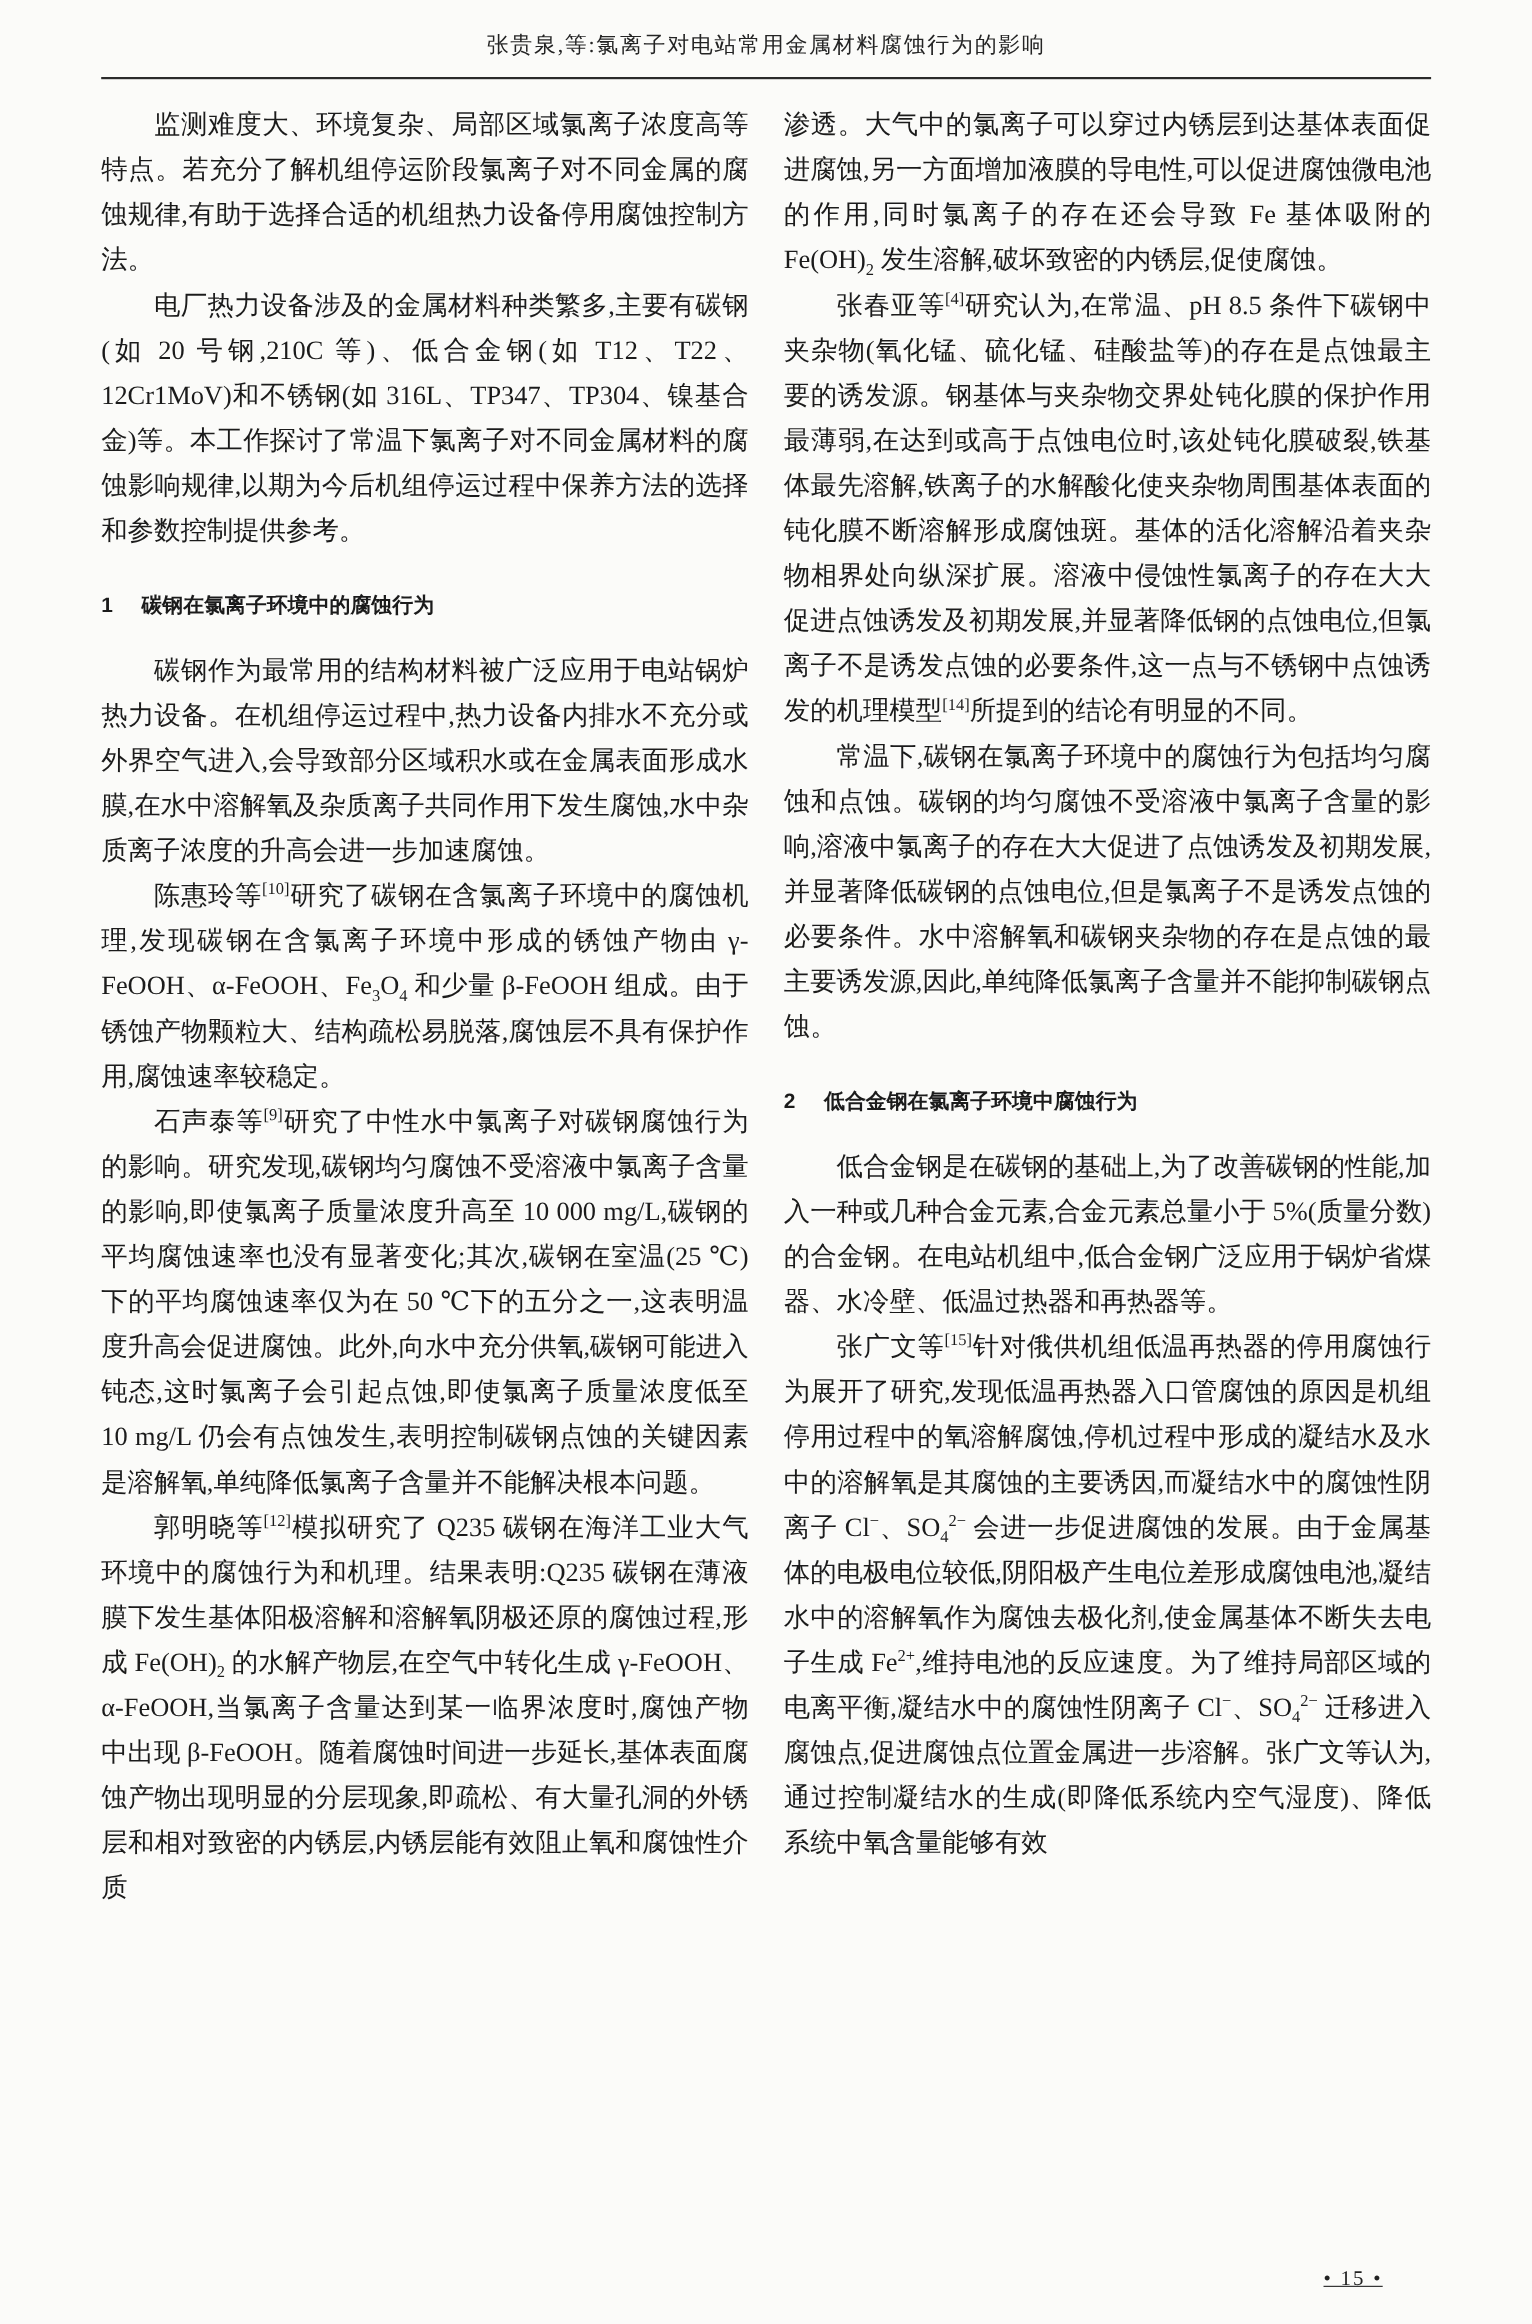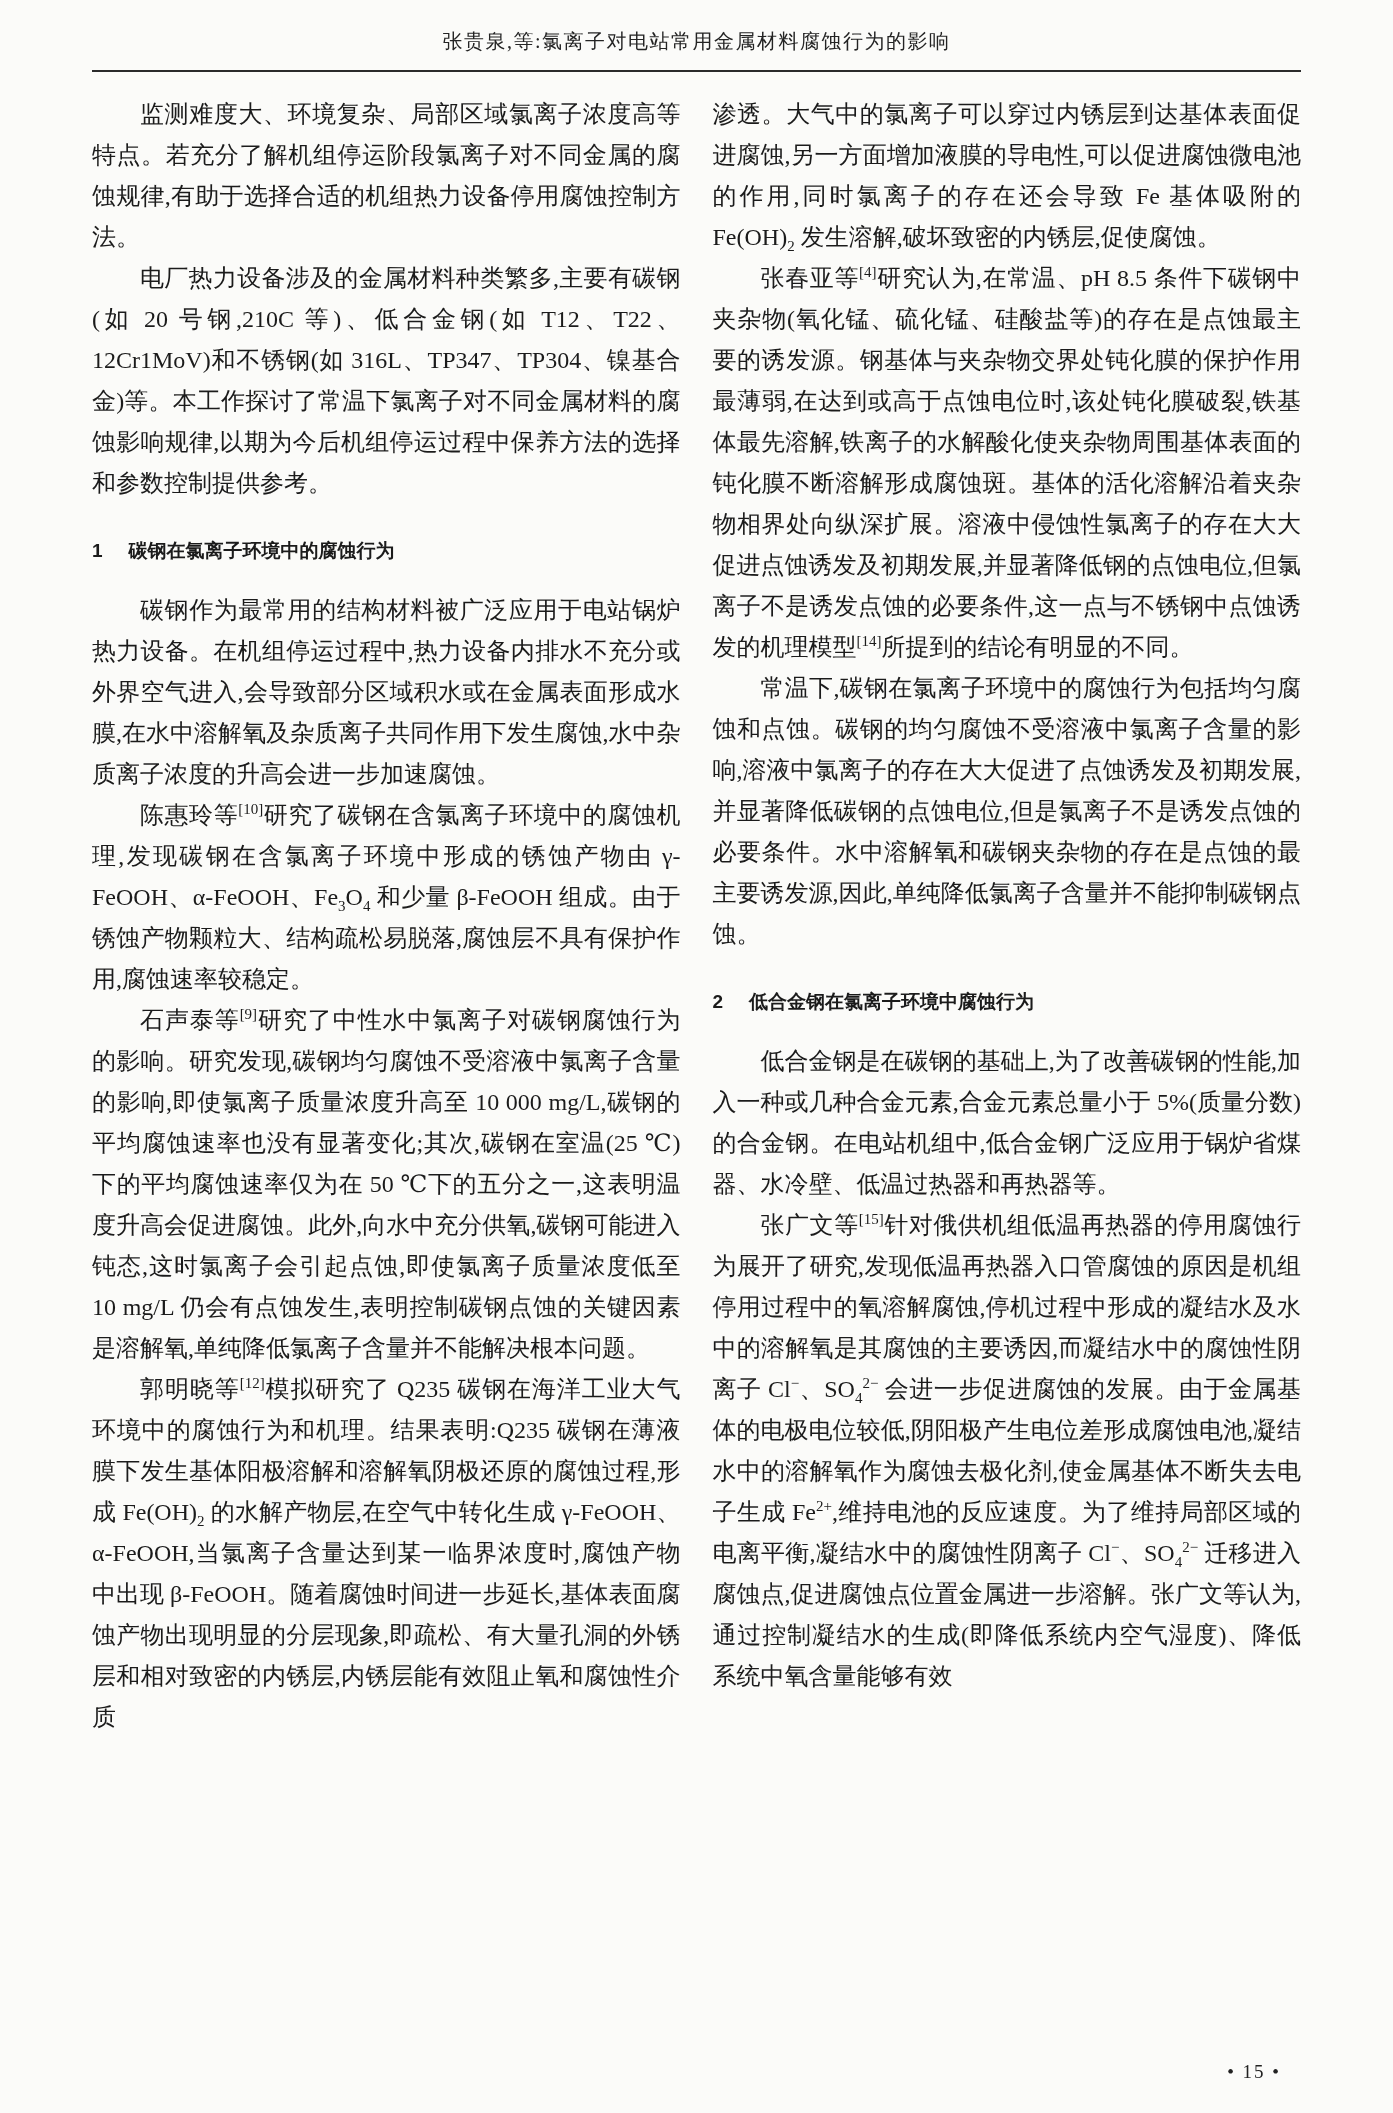--- a/index.html
+++ b/index.html
@@ -53,25 +53,26 @@
     margin: 30px 0 22px 0;
     text-align: left;
     text-indent: 0;
   }
   .h-num { margin-right: 26px; }
   sup, sub { font-size: 15px; line-height: 0; }
   sup { vertical-align: super; }
   sub { vertical-align: sub; }
   .page-number {
     position: absolute;
-    right: 112px;
+    right: 136px;
     bottom: 30px;
     font-size: 19px;
     letter-spacing: 2px;
     color: #222;
+    text-decoration: underline;
   }
 </style>
 </head>
 <body>
 
 <div class="page">
 
   <header>
     <div class="running-title">张贵泉,等:氯离子对电站常用金属材料腐蚀行为的影响</div>
     <div class="header-rule"></div>

